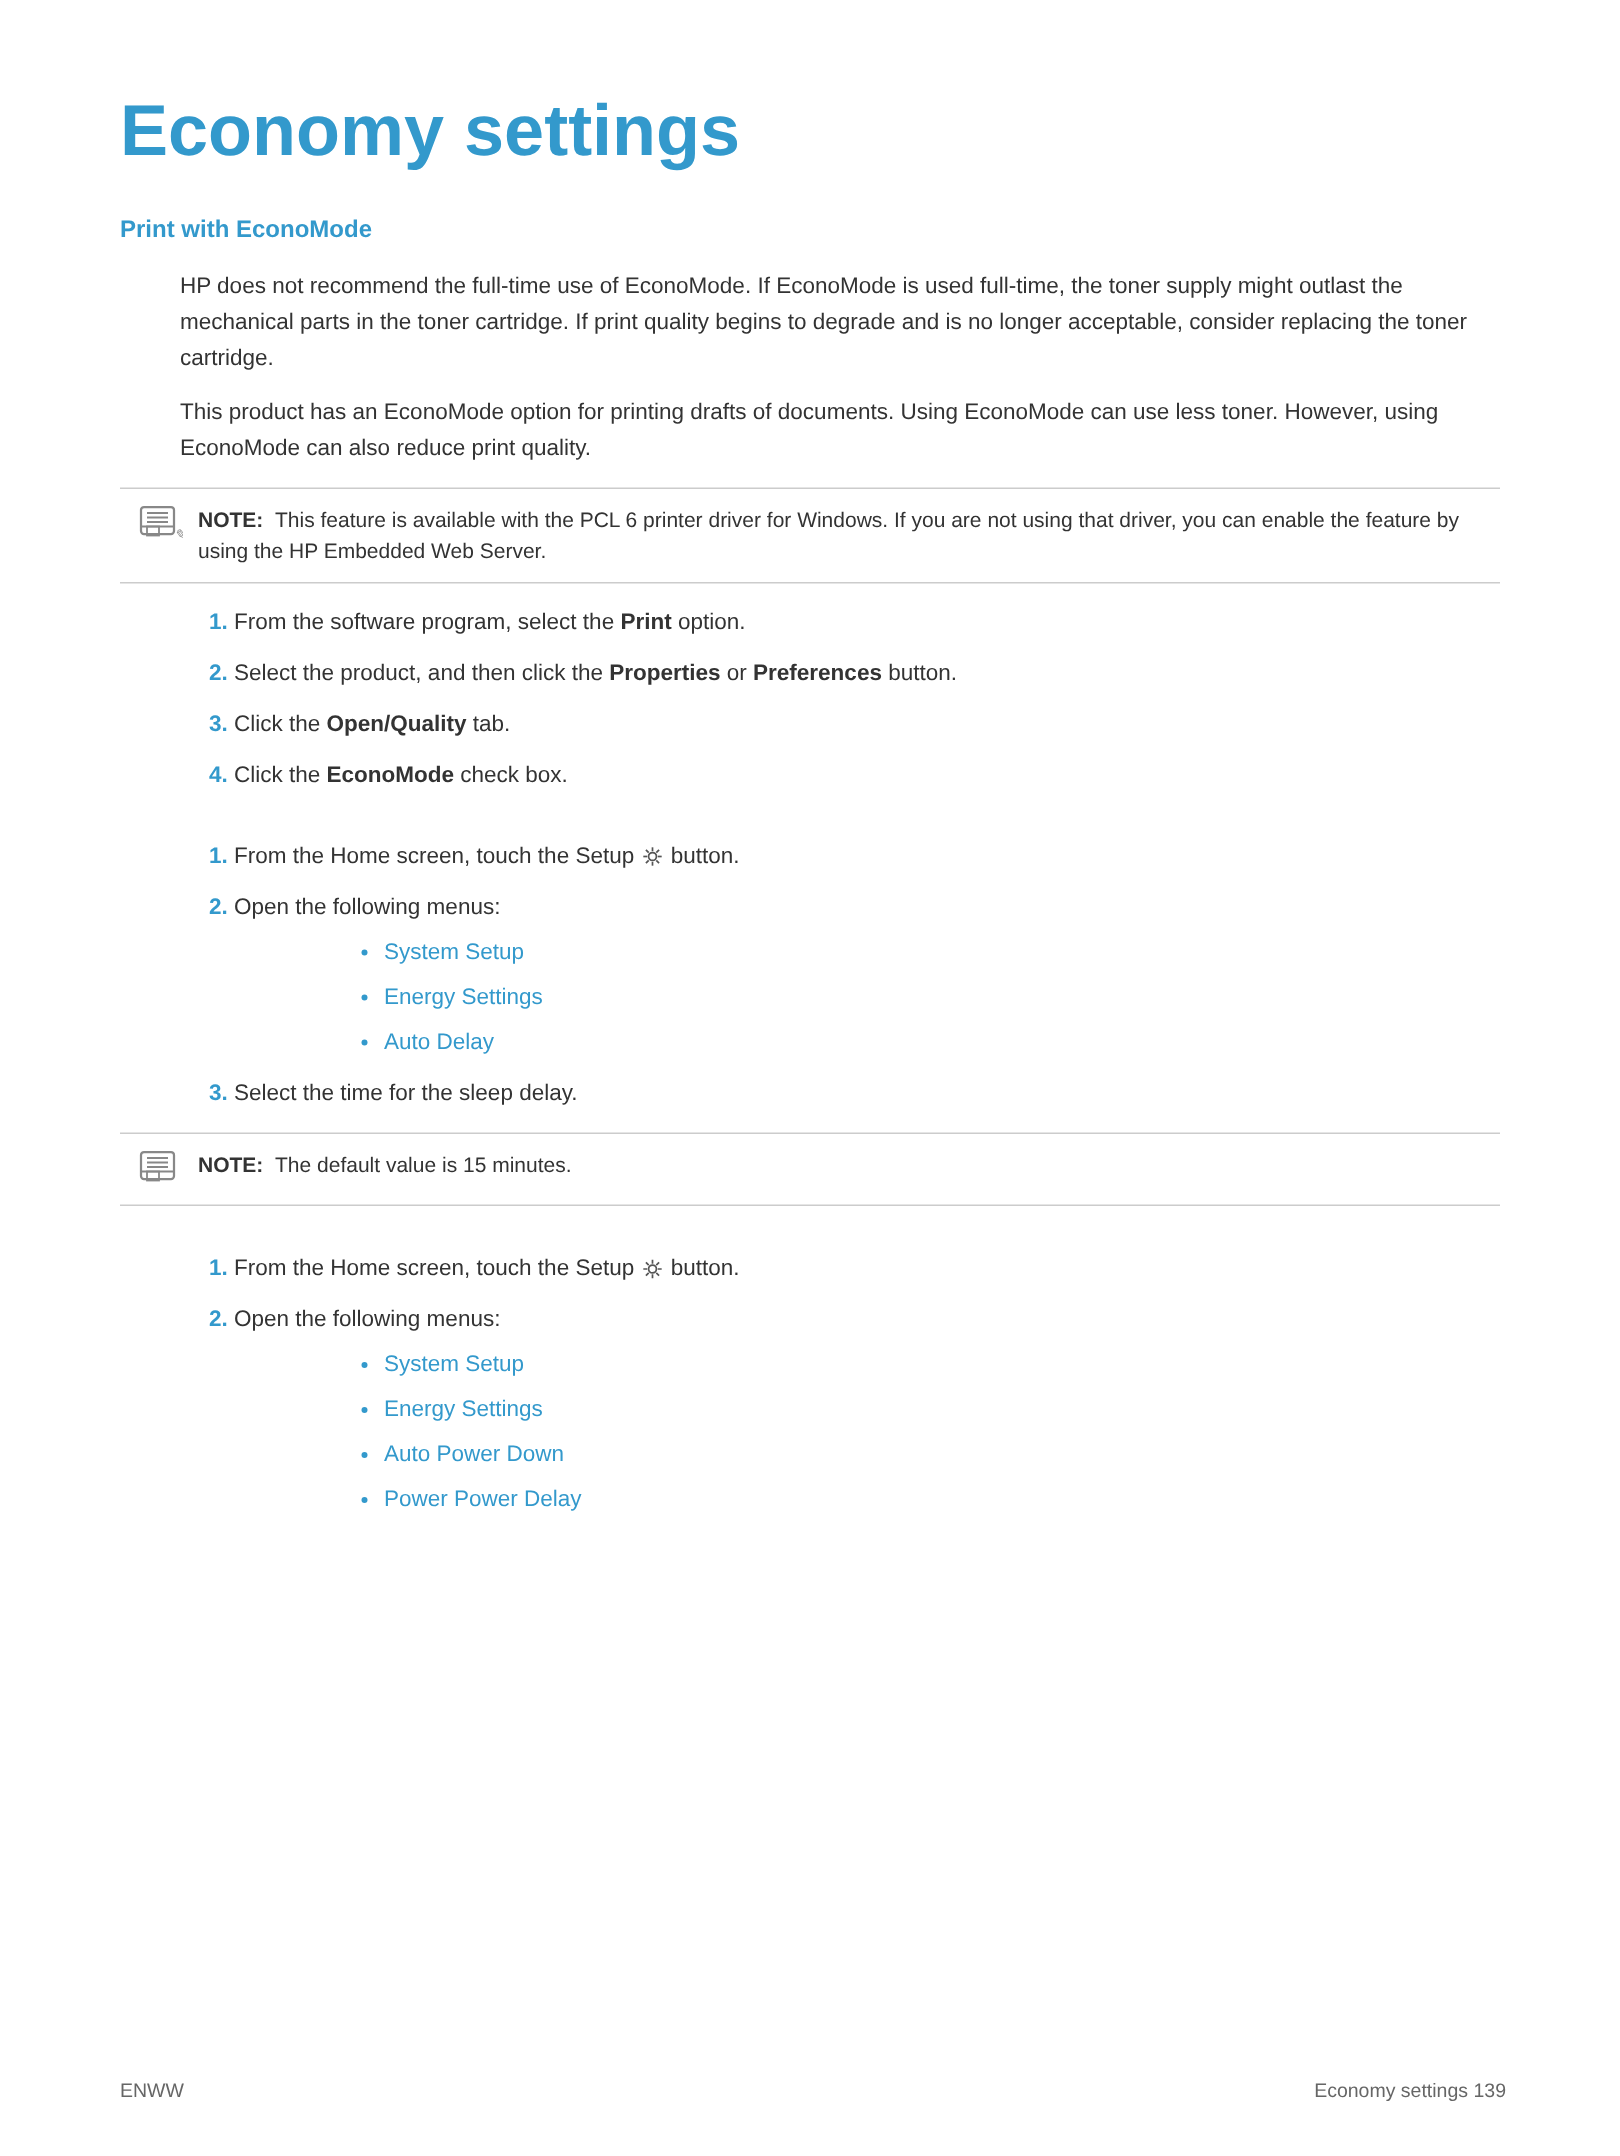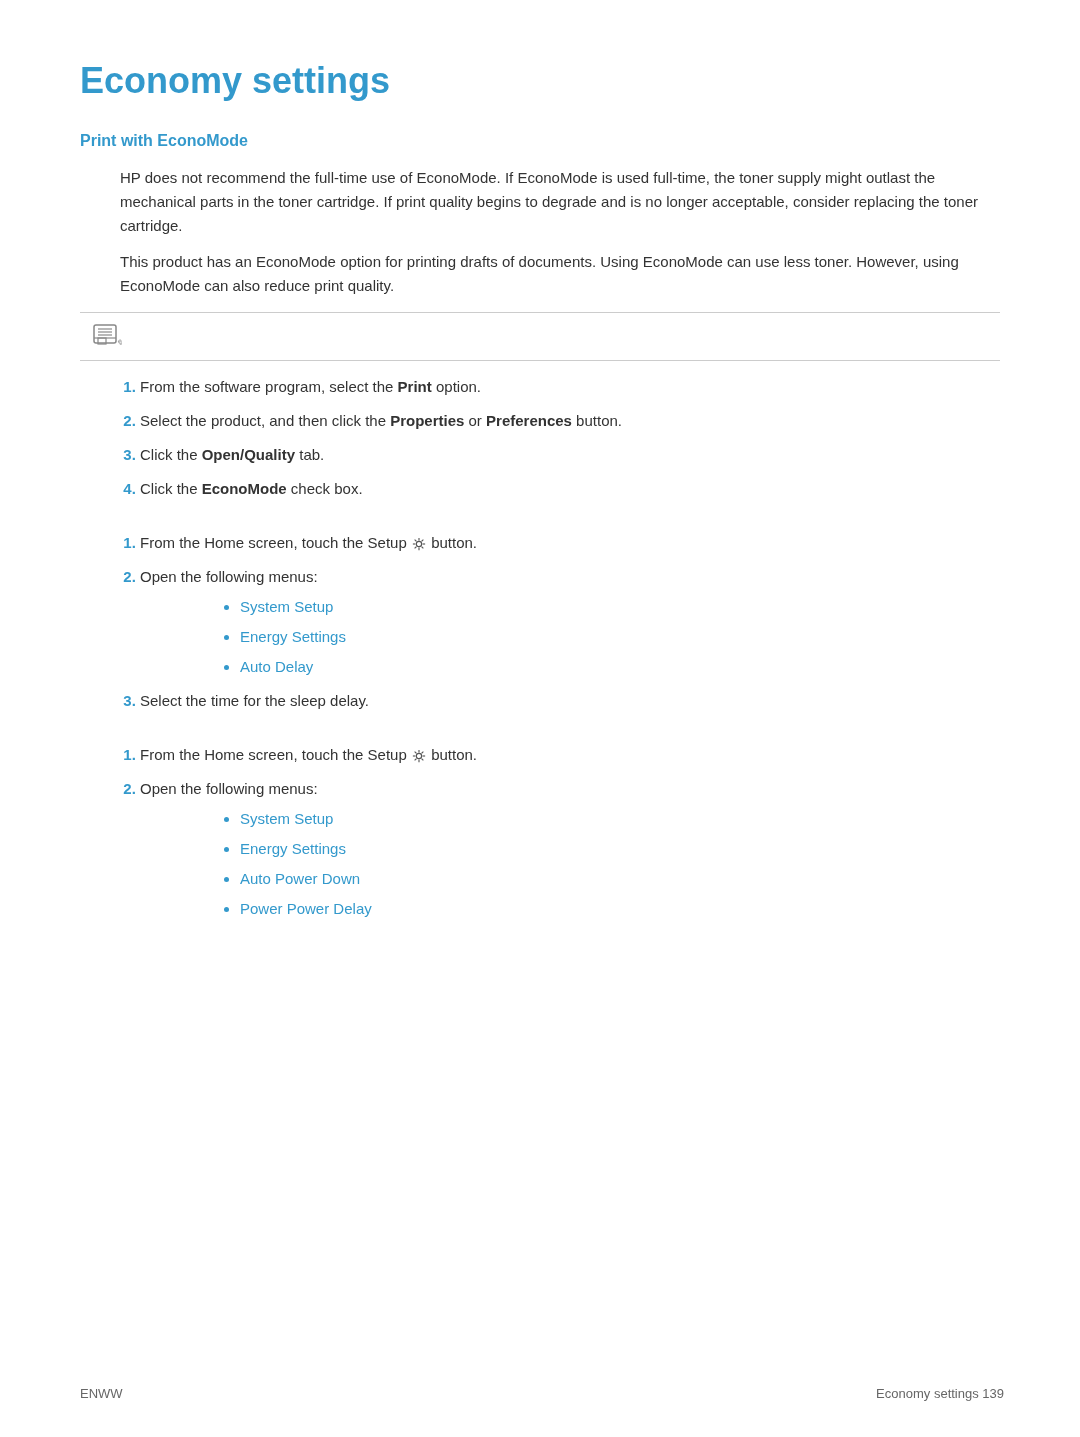--- a/index.html
+++ b/index.html
@@ -11,21 +11,21 @@
       width: 1080px;
       min-height: 1437px;
       position: relative;
     }
     .page {
       padding: 60px 80px 80px 80px;
       max-width: 1080px;
     }
     h1.page-title {
       color: #3399cc;
-      font-size: 36px;
+      font-size: 48px;
       font-weight: bold;
       margin-bottom: 30px;
       border-bottom: none;
     }
     h2.section-title {
       color: #3399cc;
       font-size: 16px;
       font-weight: bold;
       margin-bottom: 16px;
       margin-top: 10px;
@@ -54,21 +54,21 @@
     .note-icon {
       width: 30px;
       height: 26px;
       flex-shrink: 0;
       margin-top: 1px;
     }
     .note-text strong {
       font-weight: bold;
     }
     ol.steps {
-      margin-left: 60px;
+      margin-left: 76px;
       margin-top: 8px;
       margin-bottom: 8px;
     }
     ol.steps li {
       margin-bottom: 10px;
       line-height: 1.6;
       color: #333;
     }
     ol.steps li::marker {
       color: #3399cc;
@@ -124,20 +124,24 @@
     <div class="note-box">
       <svg class="note-icon" viewBox="0 0 30 26" xmlns="http://www.w3.org/2000/svg">
         <rect x="2" y="1" width="22" height="18" rx="2" fill="none" stroke="#888" stroke-width="1.5"></rect>
         <line x1="2" y1="14" x2="24" y2="14" stroke="#888" stroke-width="1.2"></line>
         <rect x="6" y="14" width="8" height="6" fill="none" stroke="#888" stroke-width="1.2"></rect>
         <line x1="6" y1="5" x2="20" y2="5" stroke="#888" stroke-width="1.2"></line>
         <line x1="6" y1="8" x2="20" y2="8" stroke="#888" stroke-width="1.2"></line>
         <line x1="6" y1="11" x2="20" y2="11" stroke="#888" stroke-width="1.2"></line>
         <text x="24" y="22" font-size="9" fill="#888" font-style="italic">✎</text>
       </svg>
+      <div class="note-text">
+        <strong>NOTE:</strong>
+        &nbsp;<span>This feature is available with the PCL 6 printer driver for Windows. If you are not using that driver, you can enable the feature by using the HP Embedded Web Server.</span>
+      </div>
     </div>
 
     <ol class="steps">
       <li>From the software program, select the <strong class="bold">Print</strong> option.</li>
       <li>Select the product, and then click the <strong class="bold">Properties</strong> or <strong class="bold">Preferences</strong> button.</li>
       <li>Click the <strong class="bold">Open/Quality</strong> tab.</li>
       <li>Click the <strong class="bold">EconoMode</strong> check box.</li>
     </ol>
   </div>
 
@@ -163,20 +167,34 @@
         Open the following menus:
         <ul class="bullet-list">
           <li><a class="link" href="#">System Setup</a></li>
           <li><a class="link" href="#">Energy Settings</a></li>
           <li><a class="link" href="#">Auto Delay</a></li>
         </ul>
       </li>
       <li>Select the time for the sleep delay.</li>
     </ol>
 
+    <div class="note-box">
+      <svg class="note-icon" viewBox="0 0 30 26" xmlns="http://www.w3.org/2000/svg">
+        <rect x="2" y="1" width="22" height="18" rx="2" fill="none" stroke="#888" stroke-width="1.5"></rect>
+        <line x1="2" y1="14" x2="24" y2="14" stroke="#888" stroke-width="1.2"></line>
+        <rect x="6" y="14" width="8" height="6" fill="none" stroke="#888" stroke-width="1.2"></rect>
+        <line x1="6" y1="5" x2="20" y2="5" stroke="#888" stroke-width="1.2"></line>
+        <line x1="6" y1="8" x2="20" y2="8" stroke="#888" stroke-width="1.2"></line>
+        <line x1="6" y1="11" x2="20" y2="11" stroke="#888" stroke-width="1.2"></line>
+      </svg>
+      <div class="note-text">
+        <strong>NOTE:</strong>
+        &nbsp;<span>The default value is 15 minutes.</span>
+      </div>
+    </div>
   </div>
 
   <div class="section">
 
     <ol class="steps">
       <li>
         From the Home screen, touch the Setup
         <svg class="setup-icon" viewBox="0 0 16 16" xmlns="http://www.w3.org/2000/svg">
           <circle cx="8" cy="8" r="3" fill="none" stroke="#555" stroke-width="1.3"></circle>
           <line x1="8" y1="1" x2="8" y2="4" stroke="#555" stroke-width="1.3"></line>

